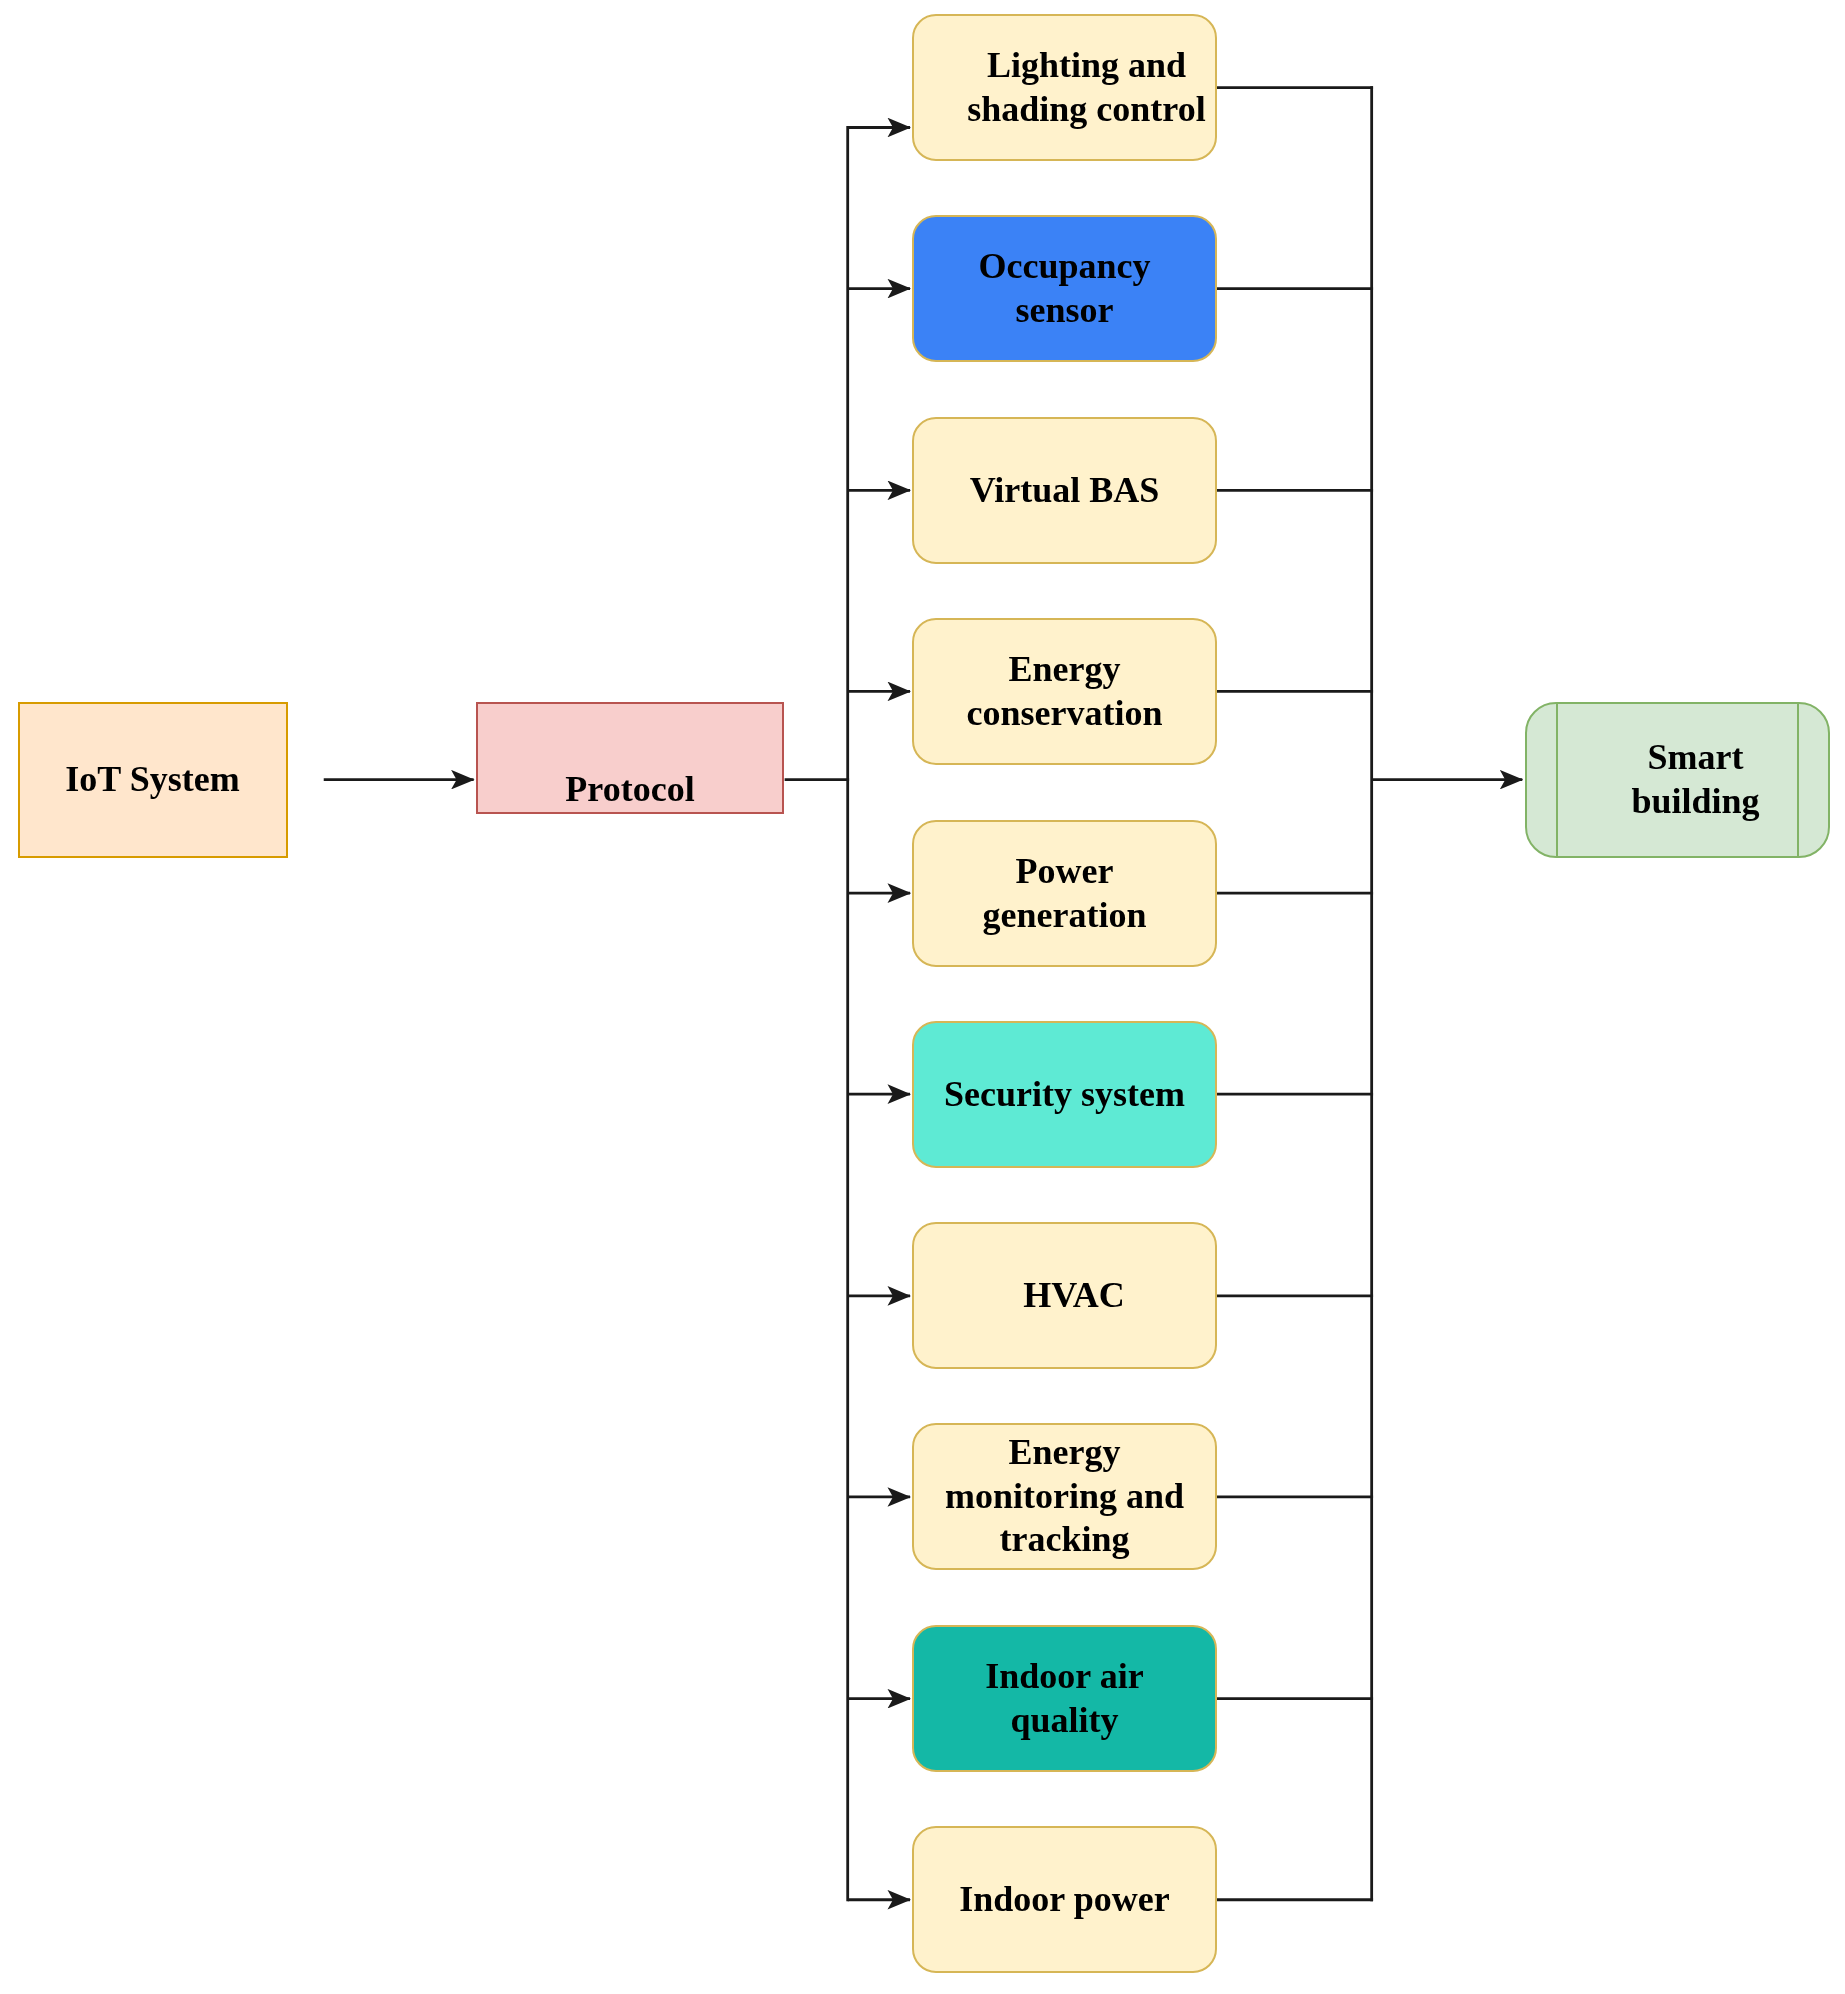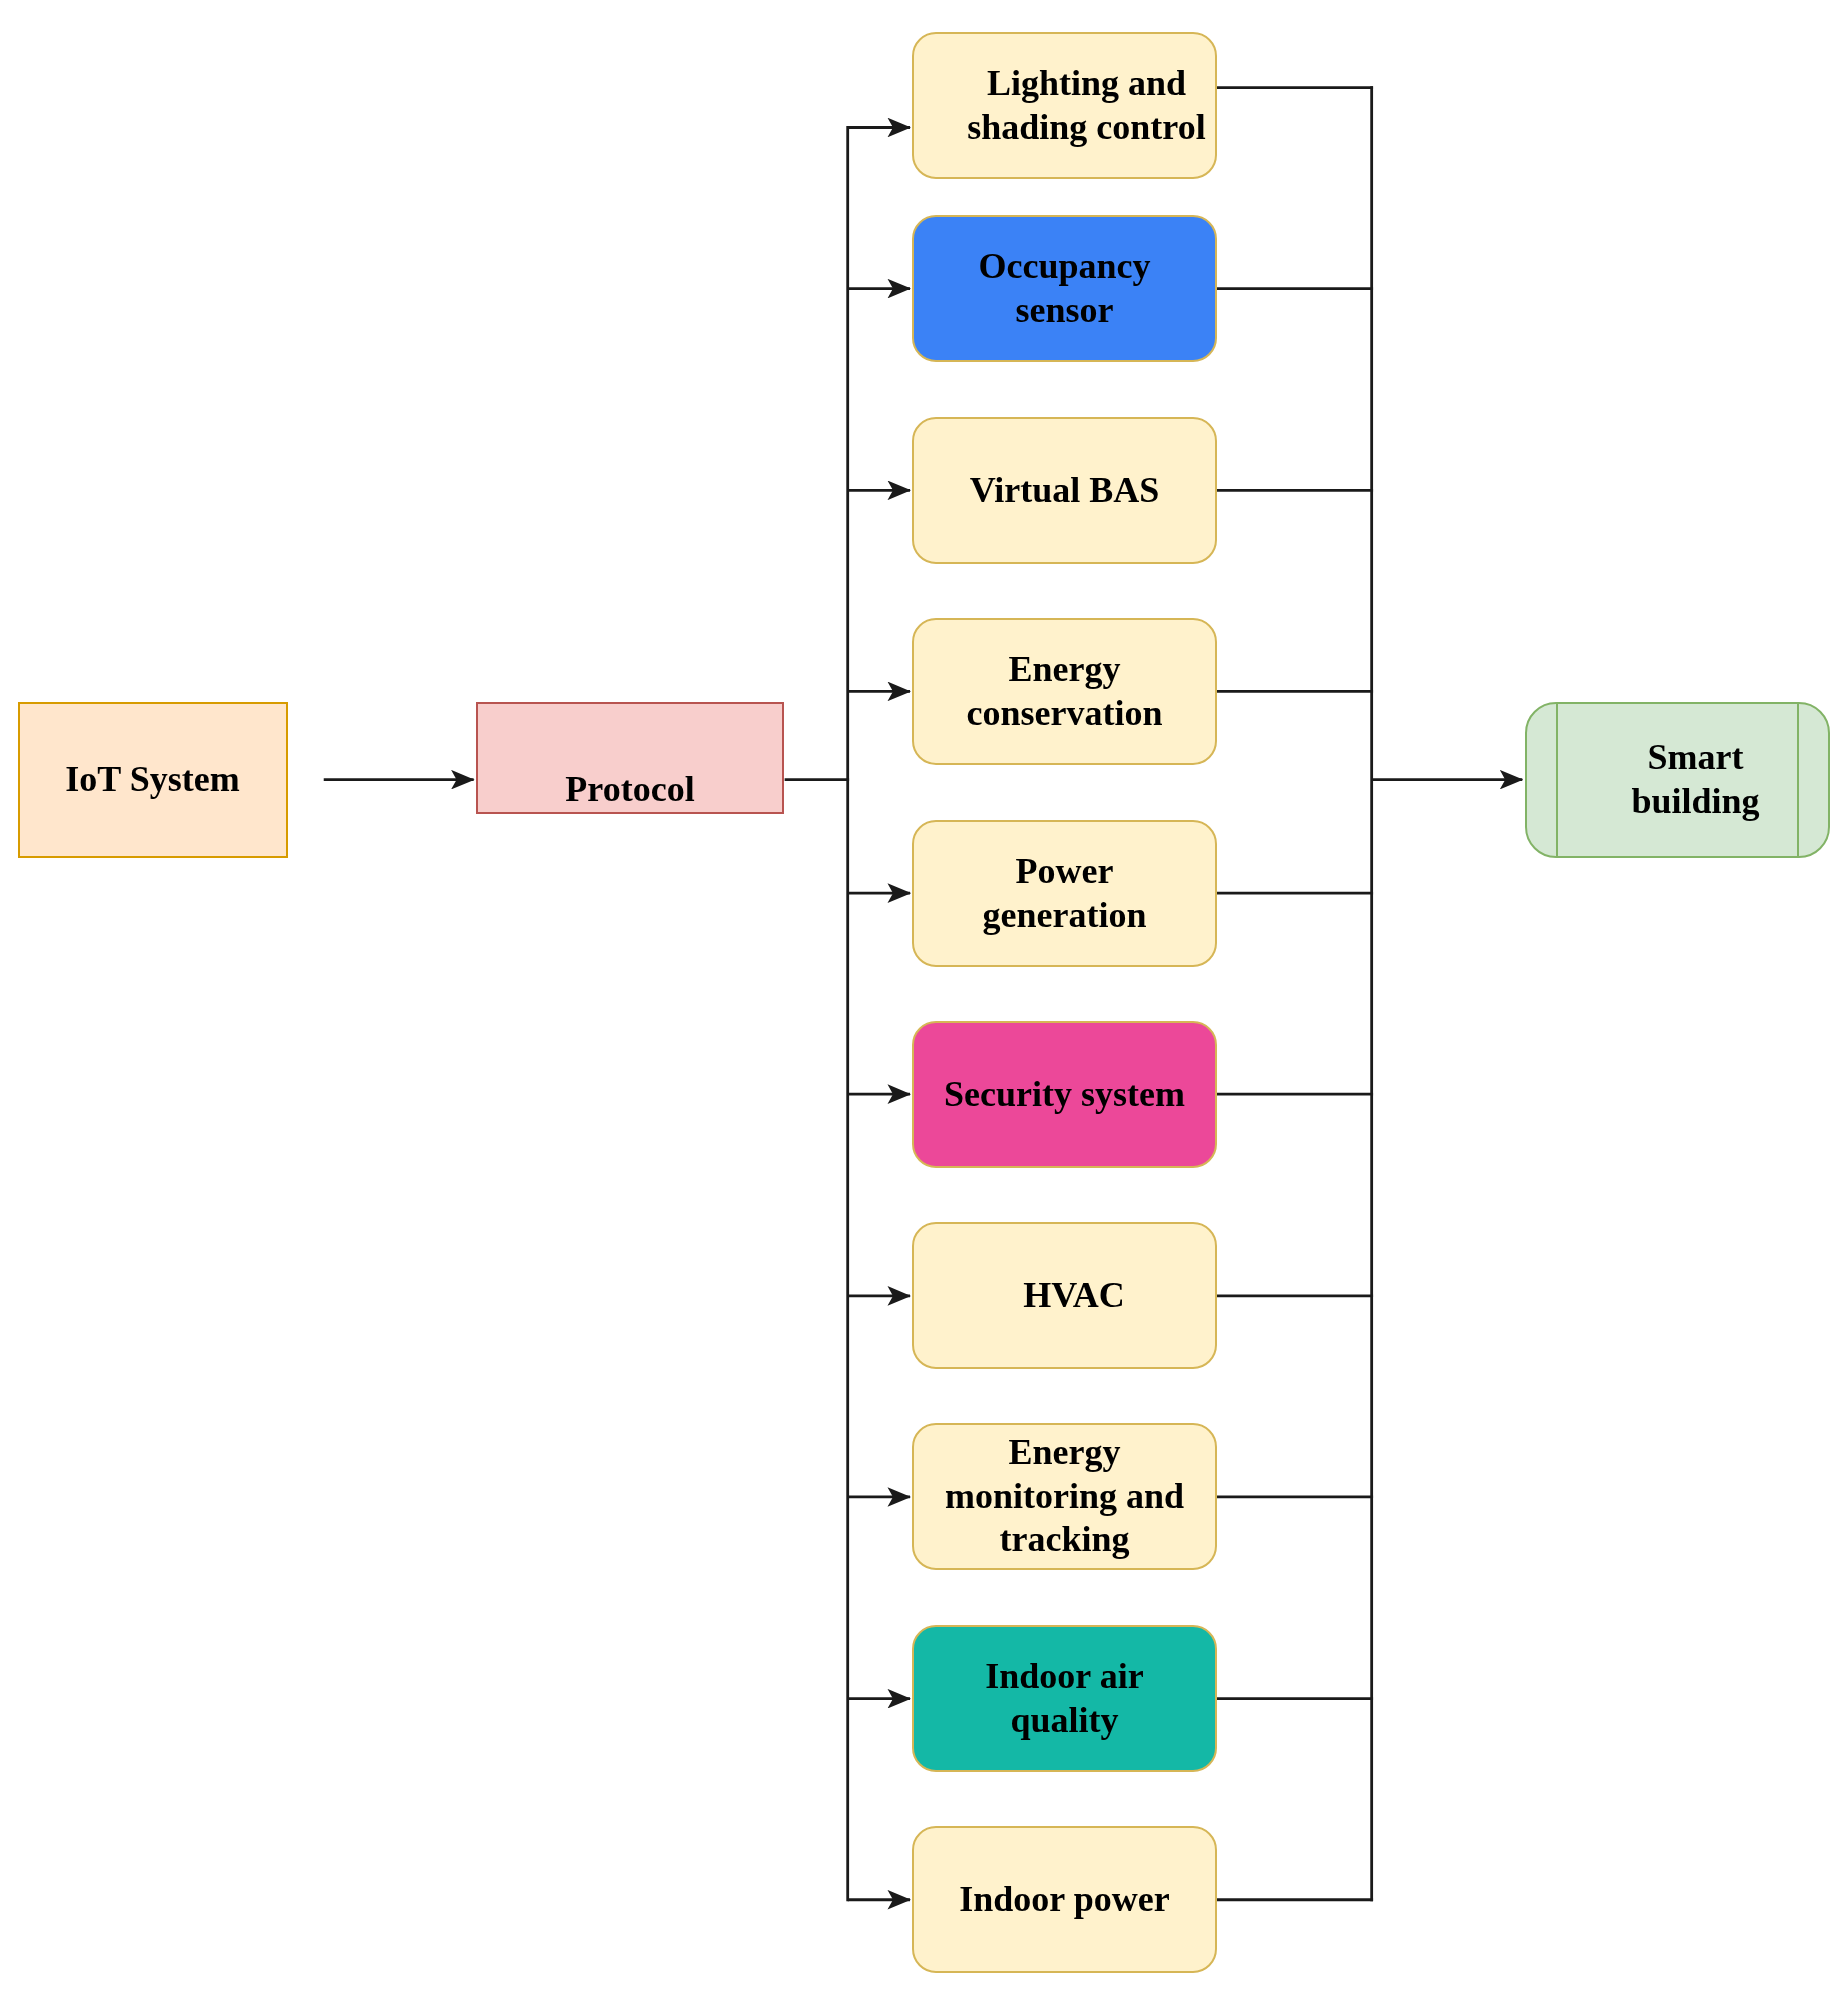--- a/index.html
+++ b/index.html
@@ -59,21 +59,21 @@
     border: 2.8px solid #B85450;
     align-items: flex-end;
   }
   
   .subsystem {
     left: 912px; width: 305px; height: 147px;
     background: #FFF2CC;
     border: 2.8px solid #D6B656;
     border-radius: 24px;
   }
-  .s0 { top: 32px; padding-left: 44px; }
+  .s0 { top: 14px; padding-left: 44px; }
   .s1 { top: 215px; }
   .s2 { top: 417px; align-items: center; }
   .s3 { top: 618px; }
   .s4 { top: 820px; }
   .s5 { top: 1021px; }
   .s6 { top: 1222px; }
   .s7 { top: 1423px; }
   .s8 { top: 1625px; }
   .s9 { top: 1826px; }
   
@@ -161,21 +161,21 @@
     <span class="label">Virtual BAS</span>
   </div>
   <div class="node subsystem s3" style="background-color: rgb(255, 242, 204); border-color: rgb(214, 182, 86);">
     <span class="label">Energy
 conservation</span>
   </div>
   <div class="node subsystem s4" style="background-color: rgb(255, 242, 204); border-color: rgb(214, 182, 86);">
     <span class="label">Power
 generation</span>
   </div>
-  <div class="node subsystem s5" style="background-color: #ec4899; border-color: rgb(214, 182, 86);">
+  <div class="node subsystem s5" style="background-color: #5eead4; border-color: rgb(214, 182, 86);">
     <span class="label">Security system</span>
   </div>
   <div class="node subsystem s6" style="background-color: rgb(255, 242, 204); border-color: rgb(214, 182, 86); padding-left: 19px;">
     <span class="label">HVAC</span>
   </div>
   <div class="node subsystem s7" style="background-color: rgb(255, 242, 204); border-color: rgb(214, 182, 86);">
     <span class="label">Energy
 monitoring and
 tracking</span>
   </div>

